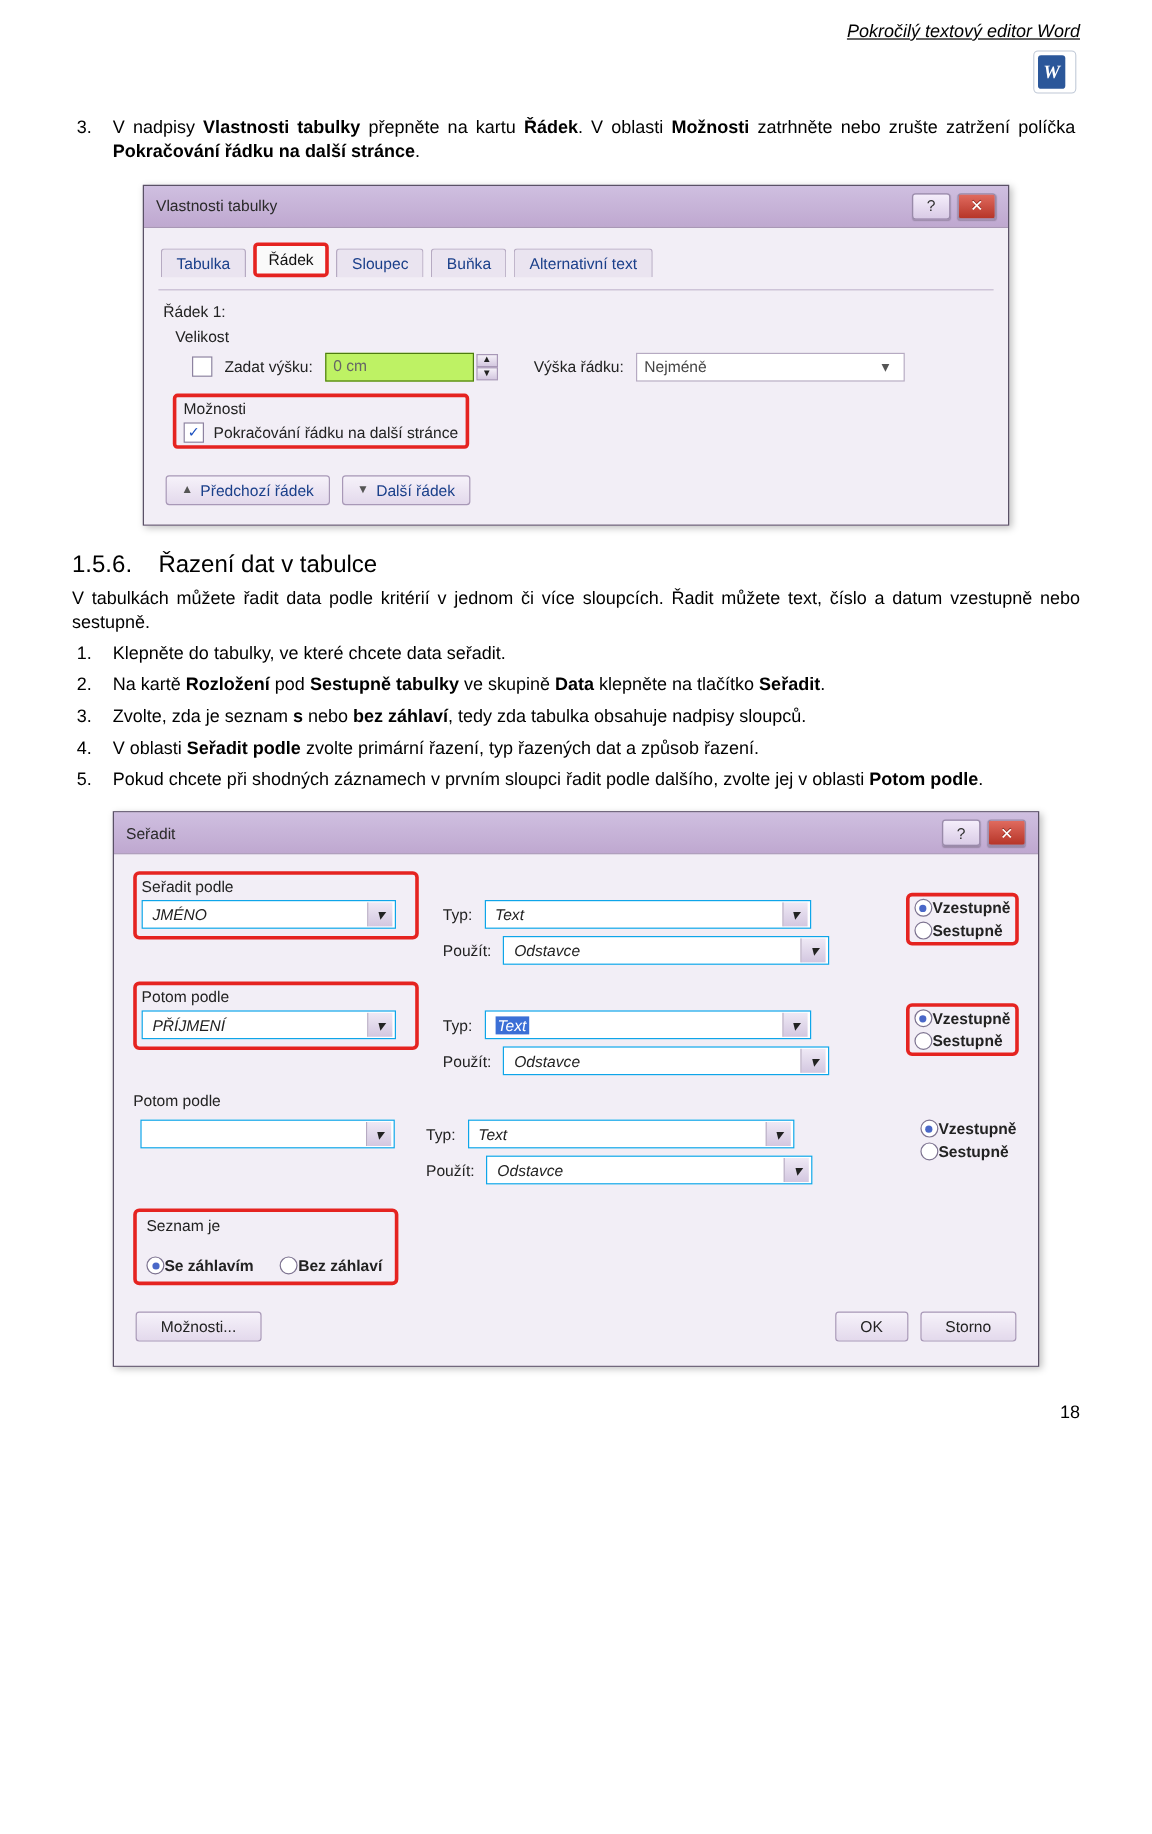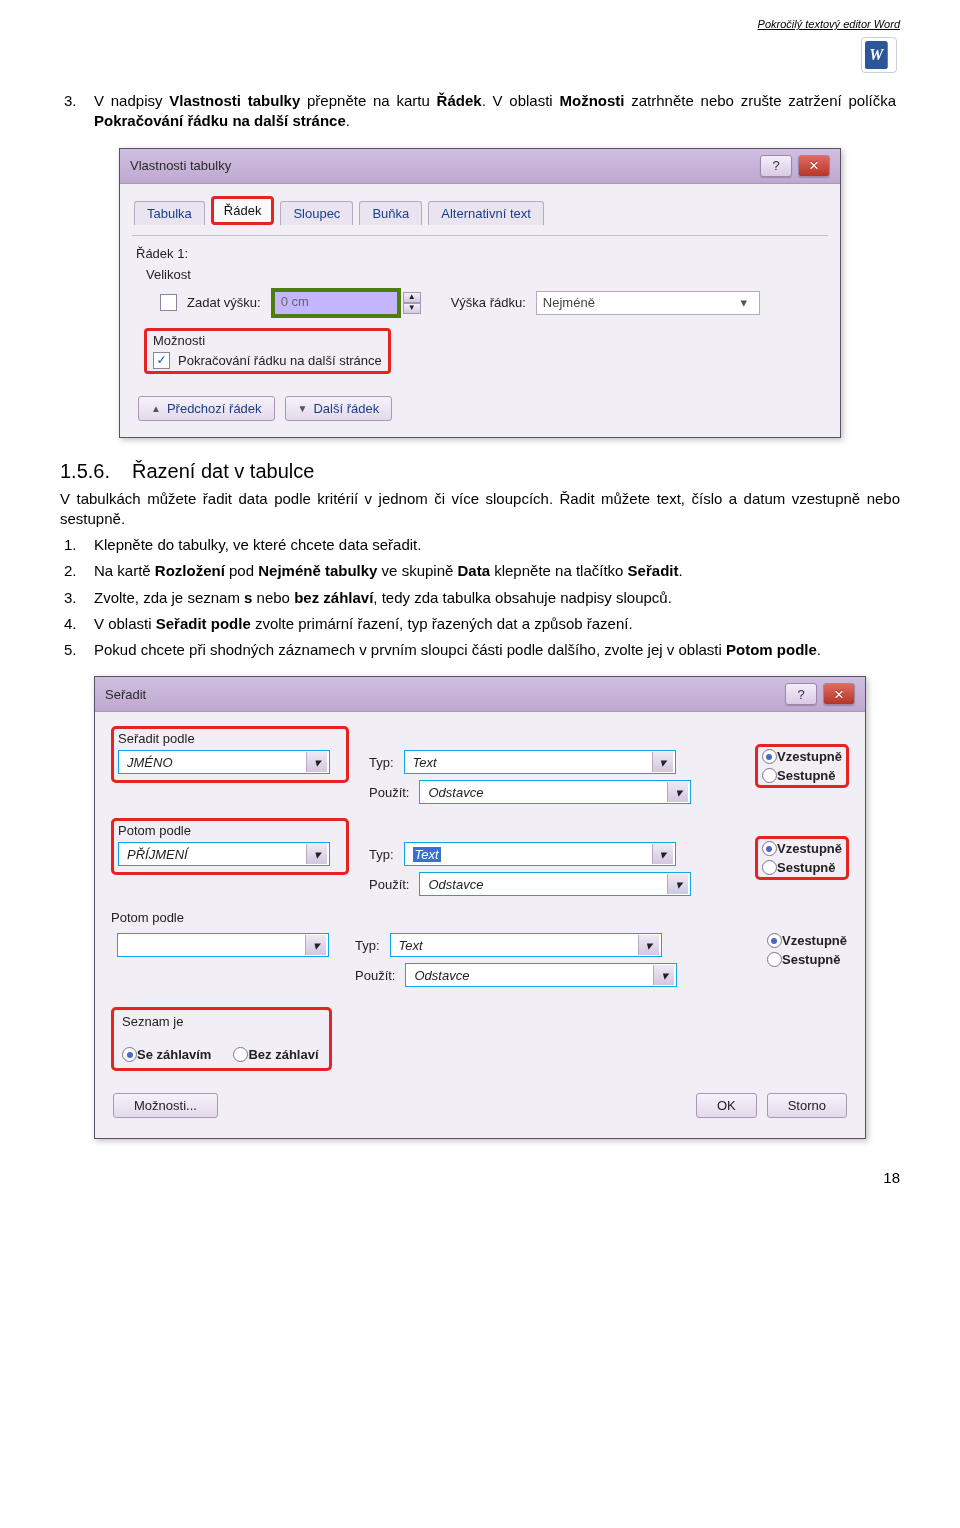--- a/index.html
+++ b/index.html
@@ -9,21 +9,21 @@
     color: #000;
     background: #fff;
     padding: 18px 60px 30px 60px;
     width: 960px;
     box-sizing: border-box;
   }
   .header-line {
     text-align: right;
     font-style: italic;
     text-decoration: underline;
-    font-size: 11px;
+    font-size: 15px;
     margin-bottom: 4px;
   }
   .word-icon { float: right; margin-bottom: 6px; }
   .word-icon svg { width: 42px; height: 42px; }
   .clearfix::after { content:""; display:block; clear:both; }
   .p-body { line-height: 1.35; margin: 6px 0; }
   .indent-li { margin-left: 34px; text-indent: -30px; padding-right: 4px; }
   .indent-li .num { display: inline-block; width: 30px; text-indent: 0; }
   h2.section { font-size: 20px; font-weight: normal; margin: 22px 0 2px 0; }
   h2.section .num { display:inline-block; width: 72px; }
@@ -73,21 +73,21 @@
   }
   .tab.active-red {
     border: 3px solid #e52320; border-radius: 4px; padding: 4px 10px;
     background: #fafafa; color: #111;
   }
   .row-line { border-top: 1px solid #c5bad0; margin: 6px -2px 10px -2px; }
   .grp-label { margin: 6px 0 4px 2px; color: #222; }
   .field-row { display:flex; align-items:center; gap: 10px; margin: 6px 0 6px 26px; }
   .checkbox { width:15px; height:15px; border:1px solid #8d82a0; background:#fff; display:inline-flex; align-items:center; justify-content:center; font-size:12px; }
   .checkbox.checked::after { content: "✓"; color:#1a4fbf; }
-  .textbox { background:#c4b5fd; border:4px solid #4d7c0f; padding:2px 6px; height:18px; color:#666; flex: 0 0 110px; }
+  .textbox { background:#bef264; border:1px solid #4d7c0f; padding:2px 6px; height:18px; color:#666; flex: 0 0 110px; }
   .spin { display:flex; flex-direction:column; margin-left:-8px; }
   .spin .s { width:16px; height:9px; background:linear-gradient(#f4f0f8,#d4c8e0); border:1px solid #a898b7; font-size:8px; text-align:center; line-height:8px;}
   .combo { background:#fff; border:1px solid #b6aac2; padding:2px 6px; height:18px; color:#444; display:flex; justify-content:space-between; align-items:center; flex:0 0 210px;}
   .combo .caret, .dd-caret { width:18px; text-align:center; color:#555; }
   .red-box { border: 3px solid #e52320; border-radius: 4px; padding: 2px 6px; display:inline-block; }
   .opt-group { margin-top: 10px; }
   .nav-btns { margin: 18px 0 0 4px; display:flex; gap: 10px; }
   .nav-btn {
     background: linear-gradient(#f6f2fa,#e3d9ec); border:1px solid #a898b7;
     padding: 4px 12px; border-radius: 3px; color:#1a3f8a; display:flex; gap:6px; align-items:center;
@@ -200,24 +200,24 @@
     </div>
   </div>
 </div>
 
 <h2 class="section">
   <span class="num">1.5.6.</span><span>Řazení dat v tabulce</span>
 </h2>
 <div class="p-body justify">V tabulkách můžete řadit data podle kritérií v jednom či více sloupcích. Řadit můžete text, číslo a datum vzestupně nebo sestupně.</div>
 
 <div class="p-body indent-li"><span class="num">1.</span><span>Klepněte do tabulky, ve které chcete data seřadit.</span></div>
-<div class="p-body indent-li"><span class="num">2.</span><span>Na kartě </span><b>Rozložení</b><span> pod </span><b>Nejméně tabulky</b><span> ve skupině </span><b>Data</b><span> klepněte na tlačítko </span><b>Seřadit</b><span>.</span></div>
+<div class="p-body indent-li"><span class="num">2.</span><span>Na kartě </span><b>Rozložení</b><span> pod </span><b>Sestupně tabulky</b><span> ve skupině </span><b>Data</b><span> klepněte na tlačítko </span><b>Seřadit</b><span>.</span></div>
 <div class="p-body indent-li"><span class="num">3.</span><span>Zvolte, zda je seznam </span><b>s</b><span> nebo </span><b>bez záhlaví</b><span>, tedy zda tabulka obsahuje nadpisy sloupců.</span></div>
 <div class="p-body indent-li"><span class="num">4.</span><span>V oblasti </span><b>Seřadit podle</b><span> zvolte primární řazení, typ řazených dat a způsob řazení.</span></div>
-<div class="p-body indent-li justify"><span class="num">5.</span><span>Pokud chcete při shodných záznamech v prvním sloupci části podle dalšího, zvolte jej v oblasti </span><b>Potom podle</b><span>.</span></div>
+<div class="p-body indent-li justify"><span class="num">5.</span><span>Pokud chcete při shodných záznamech v prvním sloupci řadit podle dalšího, zvolte jej v oblasti </span><b>Potom podle</b><span>.</span></div>
 
 <div class="dialog" style="width:770px">
   <div class="titlebar">
     <span class="ttl">Seřadit</span>
     <span class="ctrls">
       <span class="ctrl">?</span>
       <span class="ctrl close">✕</span>
     </span>
   </div>
   <div class="dlg-body">

